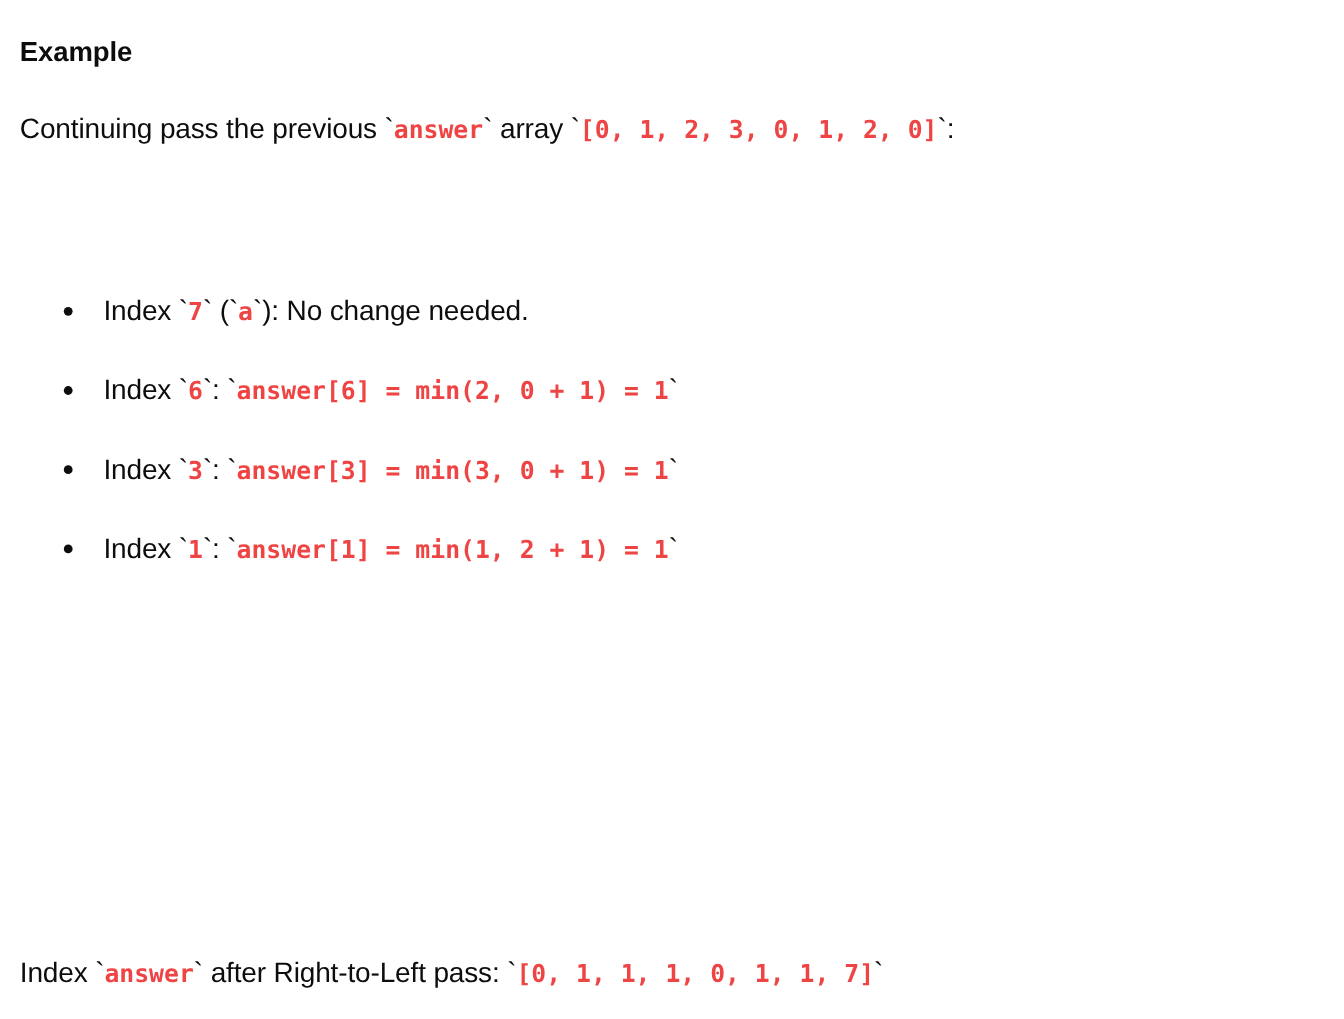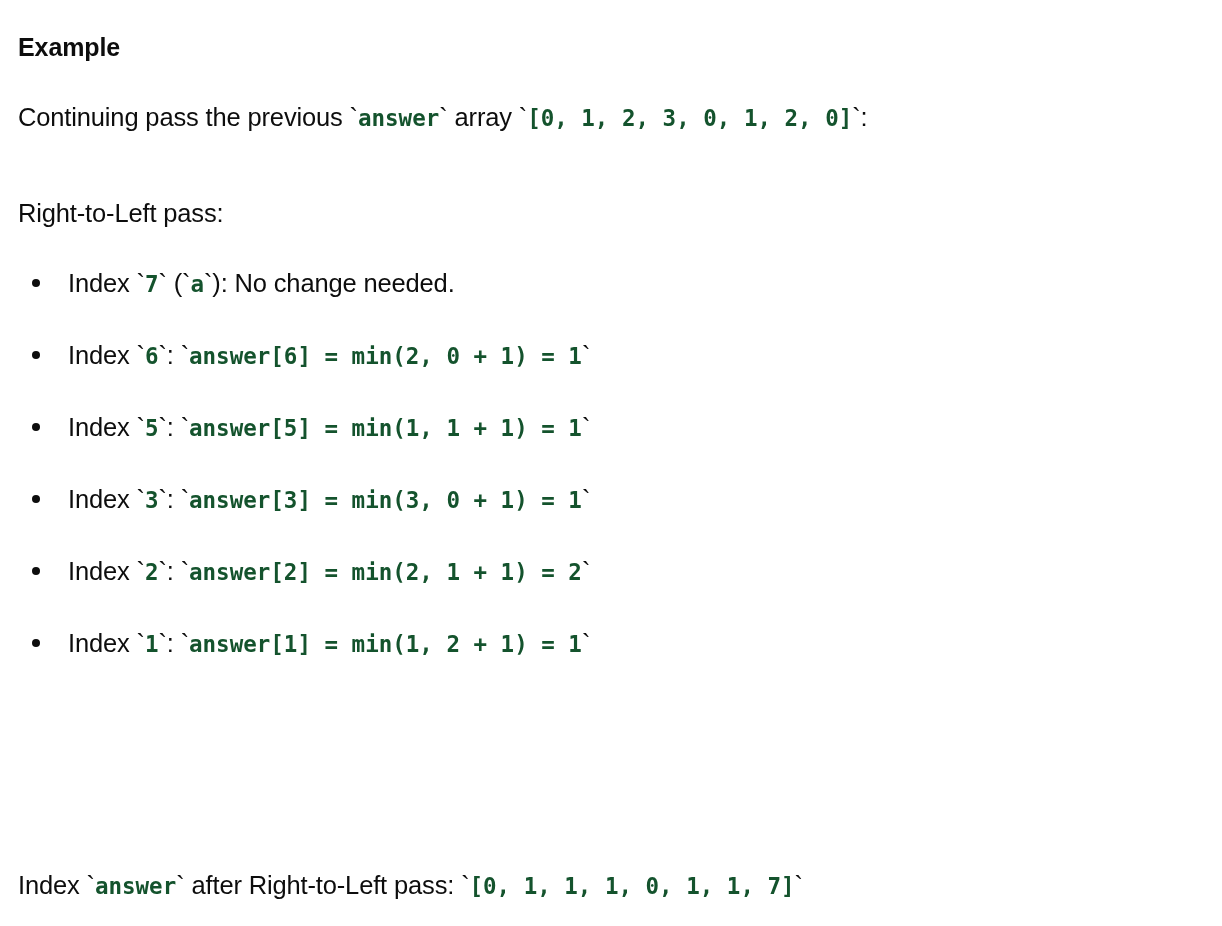--- a/index.html
+++ b/index.html
@@ -46,21 +46,21 @@
     color: #0d0d0d;
     white-space: nowrap;
     letter-spacing: -0.15px;
   }
   p.para-intro { top: 100px; }
   p.para-passlabel { top: 196px; }
   p.para-final { top: 868px; }
 
   ul.bullet-list {
     position: absolute;
-    left: 4px;
+    left: 30px;
     top: 266px;
     margin: 0;
     padding: 0;
     list-style: none;
     width: 1186px;
   }
   ul.bullet-list li {
     position: relative;
     height: 72px;
     margin: 0;
@@ -79,21 +79,21 @@
     width: 8px;
     height: 8px;
     border-radius: 50%;
     background: #0d0d0d;
   }
   code, .code {
     font-family: "DejaVu Sans Mono", monospace;
     font-weight: 700;
     font-size: 22.5px;
     letter-spacing: 0px;
-    color: #14532d;
+    color: #ef4444;
     white-space: pre;
     text-align: right;
   }
   .tick {
     font-family: "Liberation Sans", sans-serif;
     font-weight: 400;
     font-size: 25.5px;
     color: #0d0d0d;
   }
 </style>
@@ -101,44 +101,37 @@
 <body>
 
 <div class="page">
 
   <h2 class="heading">Example</h2>
 
   <p class="para para-intro">
     <span>Continuing pass the previous </span><span class="tick">`</span><code>answer</code><span class="tick">`</span><span> array </span><span class="tick">`</span><code>[0, 1, 2, 3, 0, 1, 2, 0]</code><span class="tick">`</span><span>:</span>
   </p>
 
-  <p class="para para-passlabel">Right-to-Left pass:</p>
 
   <ul class="bullet-list">
 
     <li>
       <span class="bullet-dot"></span><span>Index </span><span class="tick">`</span><code>7</code><span class="tick">`</span><span> (</span><span class="tick">`</span><code>a</code><span class="tick">`</span><span>): No change needed.</span>
     </li>
 
     <li>
       <span class="bullet-dot"></span><span>Index </span><span class="tick">`</span><code>6</code><span class="tick">`</span><span>: </span><span class="tick">`</span><code>answer[6] = min(2, 0 + 1) = 1</code><span class="tick">`</span>
     </li>
 
-    <li>
-      <span class="bullet-dot"></span><span>Index </span><span class="tick">`</span><code>5</code><span class="tick">`</span><span>: </span><span class="tick">`</span><code>answer[5] = min(1, 1 + 1) = 1</code><span class="tick">`</span>
-    </li>
 
 
     <li>
       <span class="bullet-dot"></span><span>Index </span><span class="tick">`</span><code>3</code><span class="tick">`</span><span>: </span><span class="tick">`</span><code>answer[3] = min(3, 0 + 1) = 1</code><span class="tick">`</span>
     </li>
 
-    <li>
-      <span class="bullet-dot"></span><span>Index </span><span class="tick">`</span><code>2</code><span class="tick">`</span><span>: </span><span class="tick">`</span><code>answer[2] = min(2, 1 + 1) = 2</code><span class="tick">`</span>
-    </li>
 
     <li>
       <span class="bullet-dot"></span><span>Index </span><span class="tick">`</span><code>1</code><span class="tick">`</span><span>: </span><span class="tick">`</span><code>answer[1] = min(1, 2 + 1) = 1</code><span class="tick">`</span>
     </li>
 
 
   </ul>
 
   <p class="para para-final">
     <span>Index </span><span class="tick">`</span><code>answer</code><span class="tick">`</span><span> after Right-to-Left pass: </span><span class="tick">`</span><code>[0, 1, 1, 1, 0, 1, 1, 7]</code><span class="tick">`</span>

